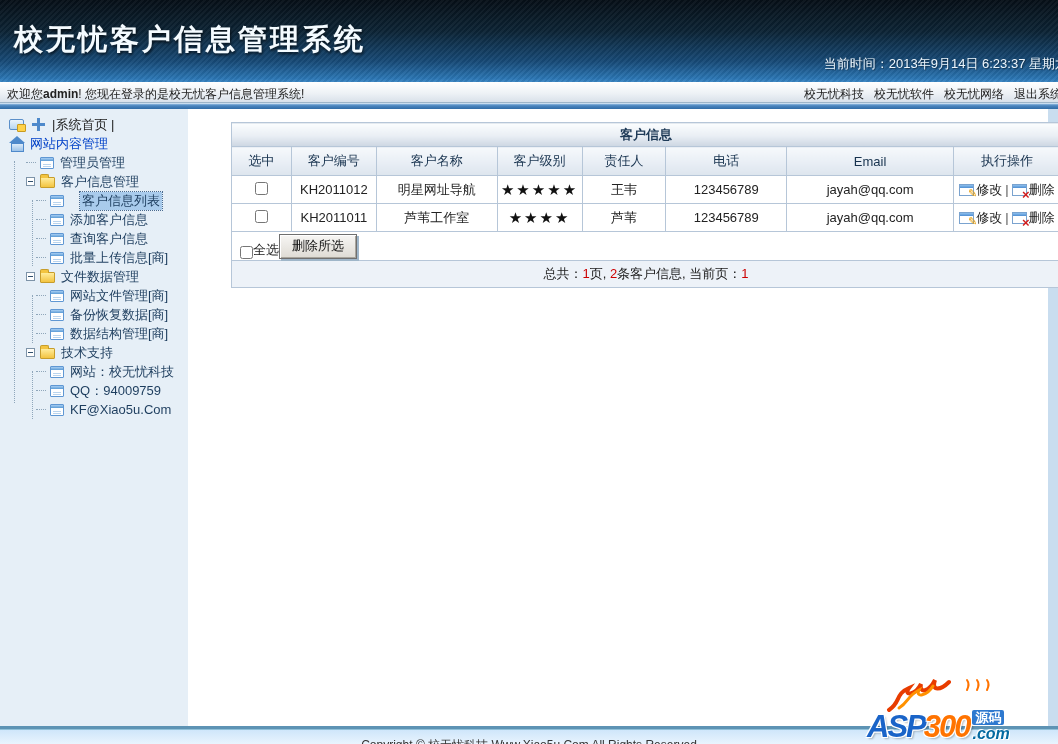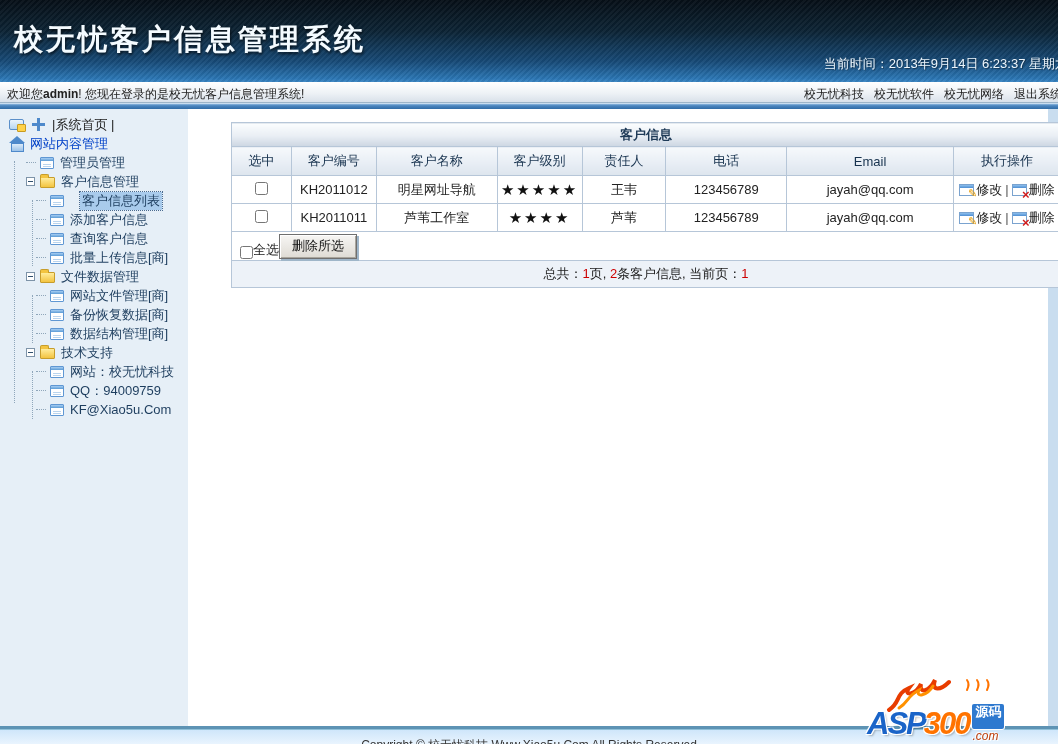--- a/index.html
+++ b/index.html
@@ -140,23 +140,23 @@
   .watermark { position:absolute; right:0px; bottom:0px; width:195px; height:66px; pointer-events:none; }
   .wm-flames { position:absolute; left:12px; top:-2px; }
   .wm-text { position:absolute; left:4px; bottom:1px; display:flex; align-items:center; }
   .wm-brand, .wm-number {
     font-style:italic; font-weight:900; font-size:31px; letter-spacing:-2px; line-height:1;
     text-shadow:-1px -1px 0 #fff, 1px -1px 0 #fff, -1px 1px 0 #fff, 1px 1px 0 #fff, 2px 2px 2px rgba(0,0,0,0.25);
   }
   .wm-brand { color:#1a64c8; }
   .wm-number { color:#ff7300; margin-left:-1px; }
   .wm-col { display:flex; flex-direction:column; align-items:flex-start; margin-left:3px; }
-  .wm-tag { background:#2e79cf; color:#fff; font-size:13px; font-weight:bold; padding:0 3px 10px;
+  .wm-tag { background:#2e79cf; color:#fff; font-size:13px; font-weight:bold; padding:0 3px 0;
     border-radius:2px; line-height:15px; box-shadow:0 0 0 1px #fff; }
-  .wm-tld { color:#c2410c; font-weight:normal; font-size:12px; font-style:italic;
+  .wm-tld { color:#0369a1; font-weight:bold; font-size:16px; font-style:italic;
     text-shadow:-1px -1px 0 #fff,1px 1px 0 #fff; }
 </style>
 </head>
 <body>
 
 <div class="header">
   <div class="app-title">校无忧客户信息管理系统</div>
   <div class="header-time">当前时间：2013年9月14日  6:23:37 星期六</div>
 </div>
 

